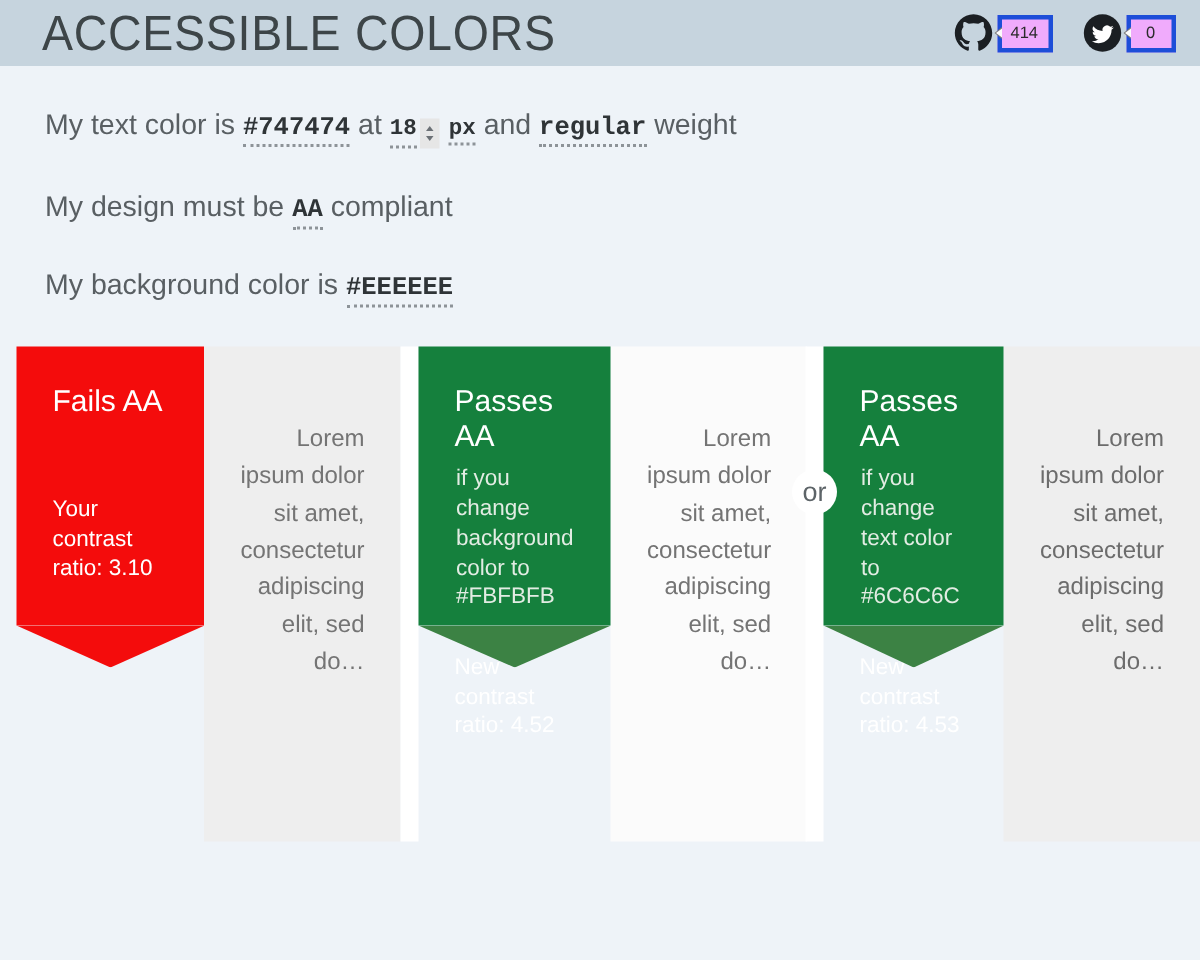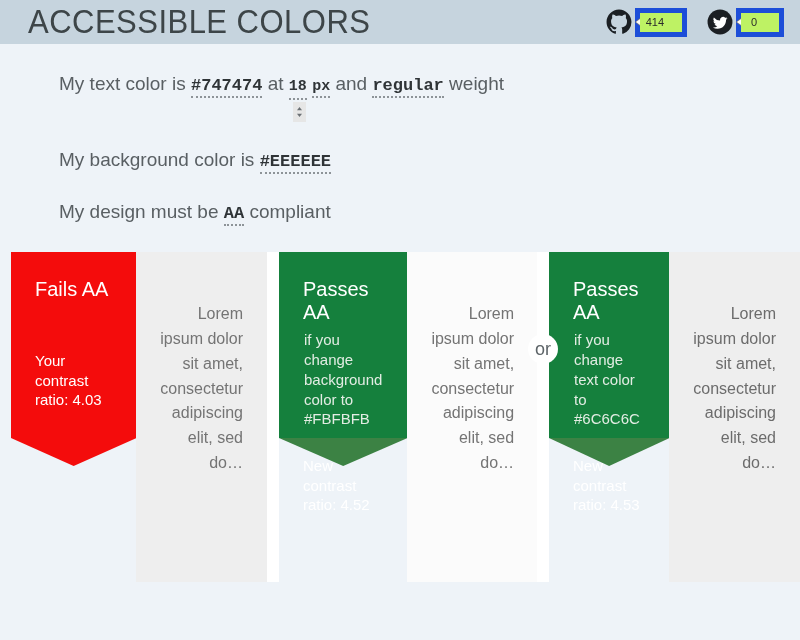--- a/index.html
+++ b/index.html
@@ -44,26 +44,26 @@
     gap: 20px;
   }
   .social-item {
     display: flex;
     align-items: center;
     gap: 3px;
   }
   .social-icon svg { display: block; }
   .count-bubble {
     position: relative;
-    background: #bef264;
-    border: 5px solid #1d4ed8;
+    background: #f0abfc;
+    border: 3px solid #1d4ed8;
     color: #2b2b2b;
     font-size: 11px;
     line-height: 1;
-    padding: 4px 18px 4px 6px;
+    padding: 4px 7px 4px 6px;
     min-width: 14px;
     text-align: center;
     font-family: "Liberation Sans", sans-serif;
   }
   .count-bubble::before {
     content: "";
     position: absolute;
     left: -5px;
     top: 50%;
     margin-top: -4px;
@@ -80,21 +80,20 @@
     margin-top: -3px;
     width: 0; height: 0;
     border-top: 3px solid transparent;
     border-bottom: 3px solid transparent;
     border-right: 4px solid #fcfcfc;
   }
 
   
   .form-area {
     padding: 28px 16px 0 30px;
-    margin-left: 29px;
   }
   .sentence {
     font-size: 19px;
     line-height: 1.25;
     color: #595f63;
     margin: 0 0 28px 0;
     white-space: nowrap;
   }
   .editable {
     font-family: "Liberation Mono", "DejaVu Sans Mono", monospace;
@@ -103,23 +102,22 @@
     color: #2f3437;
     border-bottom: 2px dotted #8d9398;
     padding-bottom: 1px;
     cursor: pointer;
   }
   .editable.small {
     font-size: 15px;
   }
   .num-wrap {
     display: inline-flex;
-    align-items: flex-end;
+    align-items: flex-start;
     vertical-align: baseline;
-    flex-direction: column;
   }
   .spinner {
     display: inline-flex;
     flex-direction: column;
     justify-content: center;
     align-items: center;
     background: #e6e6e6;
     width: 13px;
     height: 20px;
     margin: 0 1px 0 2px;
@@ -275,40 +273,40 @@
           </svg>
         </span>
       </span>
     <span class="editable small">px</span>
     <span>and</span>
     <span class="editable">regular</span>
     <span>weight</span>
   </p>
 
   <p class="sentence">
-    <span>My background color is</span>
-    <span class="editable">#EEEEEE</span>
-  </p>
-
-  <p class="sentence">
     <span>My design must be</span>
     <span class="editable">AA</span>
     <span>compliant</span>
+  </p>
+
+  <p class="sentence">
+    <span>My background color is</span>
+    <span class="editable">#EEEEEE</span>
   </p>
 
 </div>
 
 <div class="results">
 
   <div class="result-col col-1">
     <div class="card-band fail">
       <h2 class="card-title">Fails AA</h2>
       <div class="spacer-lg"></div>
       <div class="spacer-md"></div>
-      <p class="card-line">Your contrast ratio: 4.03</p>
+      <p class="card-line">Your contrast ratio: 3.10</p>
       <div class="notch">
         <svg viewBox="0 0 100 28" preserveAspectRatio="none">
             <polygon points="0,0 100,0 50,28" fill="#f40c0c"></polygon>
           </svg>
       </div>
     </div>
     <div class="preview" style="background:#EEEEEE;color:#747474;">
       <p>Lorem ipsum dolor sit amet, consectetur adipiscing elit, sed do…</p>
     </div>
   </div>

